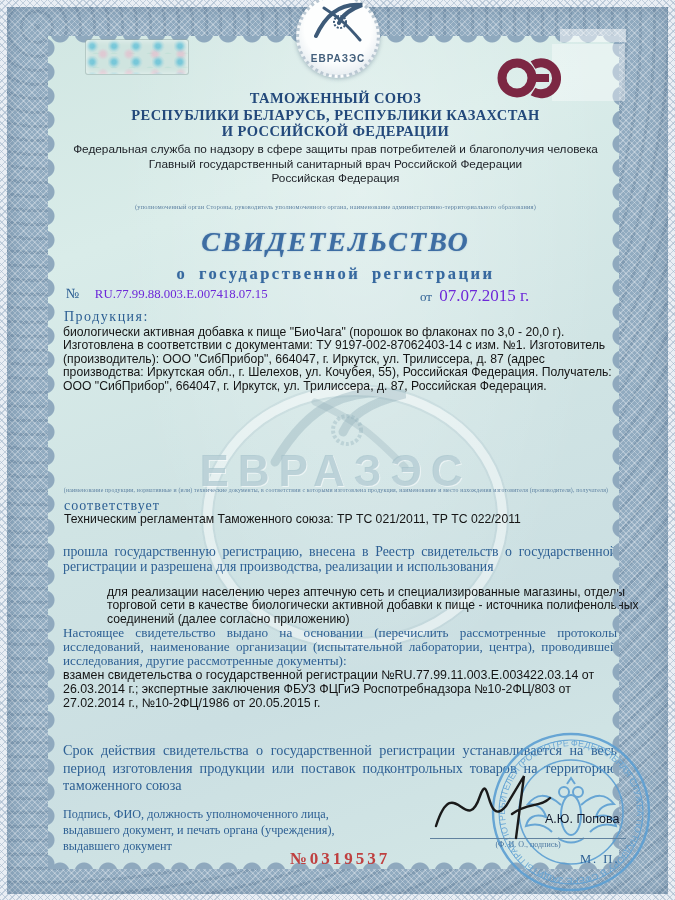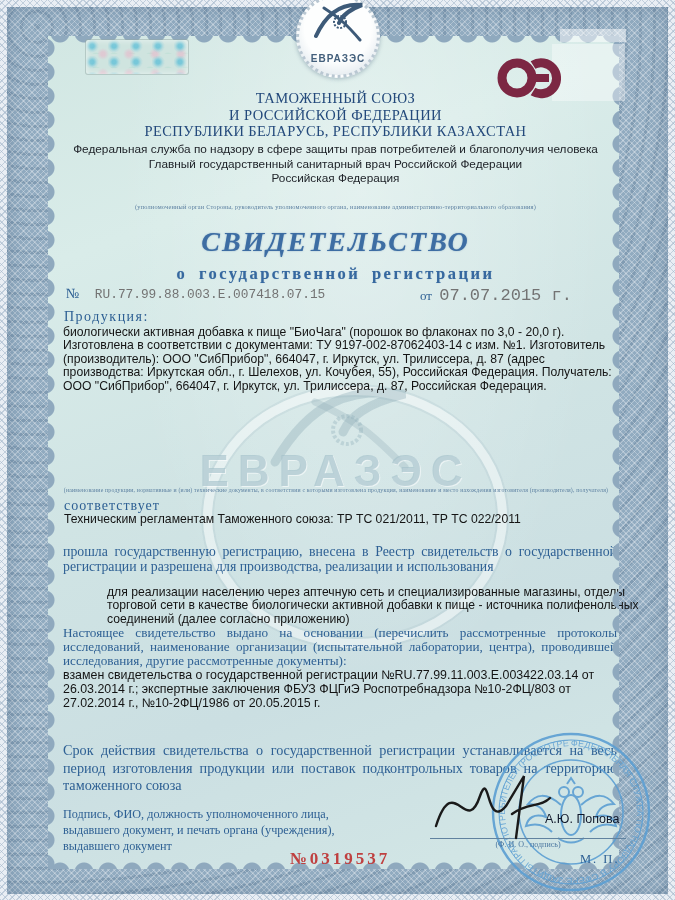--- a/index.html
+++ b/index.html
@@ -73,34 +73,34 @@
     background-size:22px 16px, 26px 20px, 18px 14px;
     box-shadow:0 0 0 1px rgba(150,170,165,.5), inset 0 0 6px rgba(255,255,255,.6);
   }
   
   .se-mark{left:497px;top:53px;z-index:4;}
   
   .wm-sq1{left:560px;top:29px;width:66px;height:13px;background:rgba(255,255,255,.5);z-index:3;}
   .wm-sq2{left:552px;top:44px;width:73px;height:57px;background:rgba(255,255,255,.38);z-index:3;}
 
   .center{left:60px;right:64px;text-align:center;}
-  .union-line{font-weight:normal;color:#23497b;font-size:14.5px;line-height:16.5px;letter-spacing:.4px;}
+  .union-line{font-weight:bold;color:#23497b;font-size:14.5px;line-height:16.5px;letter-spacing:.4px;}
   .authority-line{font-family:"Liberation Sans",sans-serif;color:#20242a;font-size:11.8px;line-height:14.6px;}
   .tiny-note{color:#5b7fa0;font-size:6.3px;letter-spacing:.2px;font-family:"Liberation Serif",serif;}
 
   .doc-title{
     font-weight:bold;font-size:28px;letter-spacing:2px;color:#3d6da3;
     text-shadow:0 0 1.5px rgba(61,109,163,.55);
   }
   .doc-subtitle{
     font-weight:bold;font-size:16.5px;letter-spacing:2.5px;word-spacing:5px;color:#36689f;
     text-shadow:0 0 1px rgba(61,109,163,.4);
   }
   .serif-blue{color:#2e6094;}
-  .sans-ink{font-family:Liberation Mono, monospace;color:#737373;}
+  .sans-ink{font-family:Liberation Serif, serif;color:#6d28d9;}
 
   .p-blue{
     color:#2e6094;font-size:13.8px;line-height:15.2px;text-align:justify;
     font-family:"Liberation Serif",serif;
   }
   .p-ink{
     font-family:"Liberation Sans",sans-serif;color:#141414;font-size:12.2px;line-height:13.4px;
   }
 
   
@@ -164,22 +164,22 @@
   <div class="abs wm-sq2"></div>
 
   <svg class="abs se-mark" width="64" height="50" viewBox="0 0 64 50">
     <circle cx="20" cy="25" r="15" fill="none" stroke="#7c2743" stroke-width="9"></circle>
     <path d="M36 12 a 15.5 15.5 0 1 1 0 26.5" fill="none" stroke="#7c2743" stroke-width="9"></path>
     <line x1="33" y1="25" x2="52" y2="25" stroke="#7c2743" stroke-width="8"></line>
   </svg>
 
   <div class="abs center" style="top:90px;">
     <div class="union-line">ТАМОЖЕННЫЙ СОЮЗ</div>
+    <div class="union-line">РЕСПУБЛИКИ БЕЛАРУСЬ, РЕСПУБЛИКИ КАЗАХСТАН</div>
     <div class="union-line">И РОССИЙСКОЙ ФЕДЕРАЦИИ</div>
-    <div class="union-line">РЕСПУБЛИКИ БЕЛАРУСЬ, РЕСПУБЛИКИ КАЗАХСТАН</div>
   </div>
   <div class="abs center" style="top:142px;">
     <div class="authority-line">Федеральная служба по надзору в сфере защиты прав потребителей и благополучия человека</div>
     <div class="authority-line">Главный государственный санитарный врач Российской Федерации</div>
     <div class="authority-line">Российская Федерация</div>
   </div>
   <div class="abs center tiny-note" style="top:203px;">(уполномоченный орган Стороны, руководитель уполномоченного органа, наименование административно-территориального образования)</div>
 
   <div class="abs center doc-title" style="top:226px;font-style:italic;">СВИДЕТЕЛЬСТВО</div>
   <div class="abs center doc-subtitle" style="top:264px;">о государственной регистрации</div>

